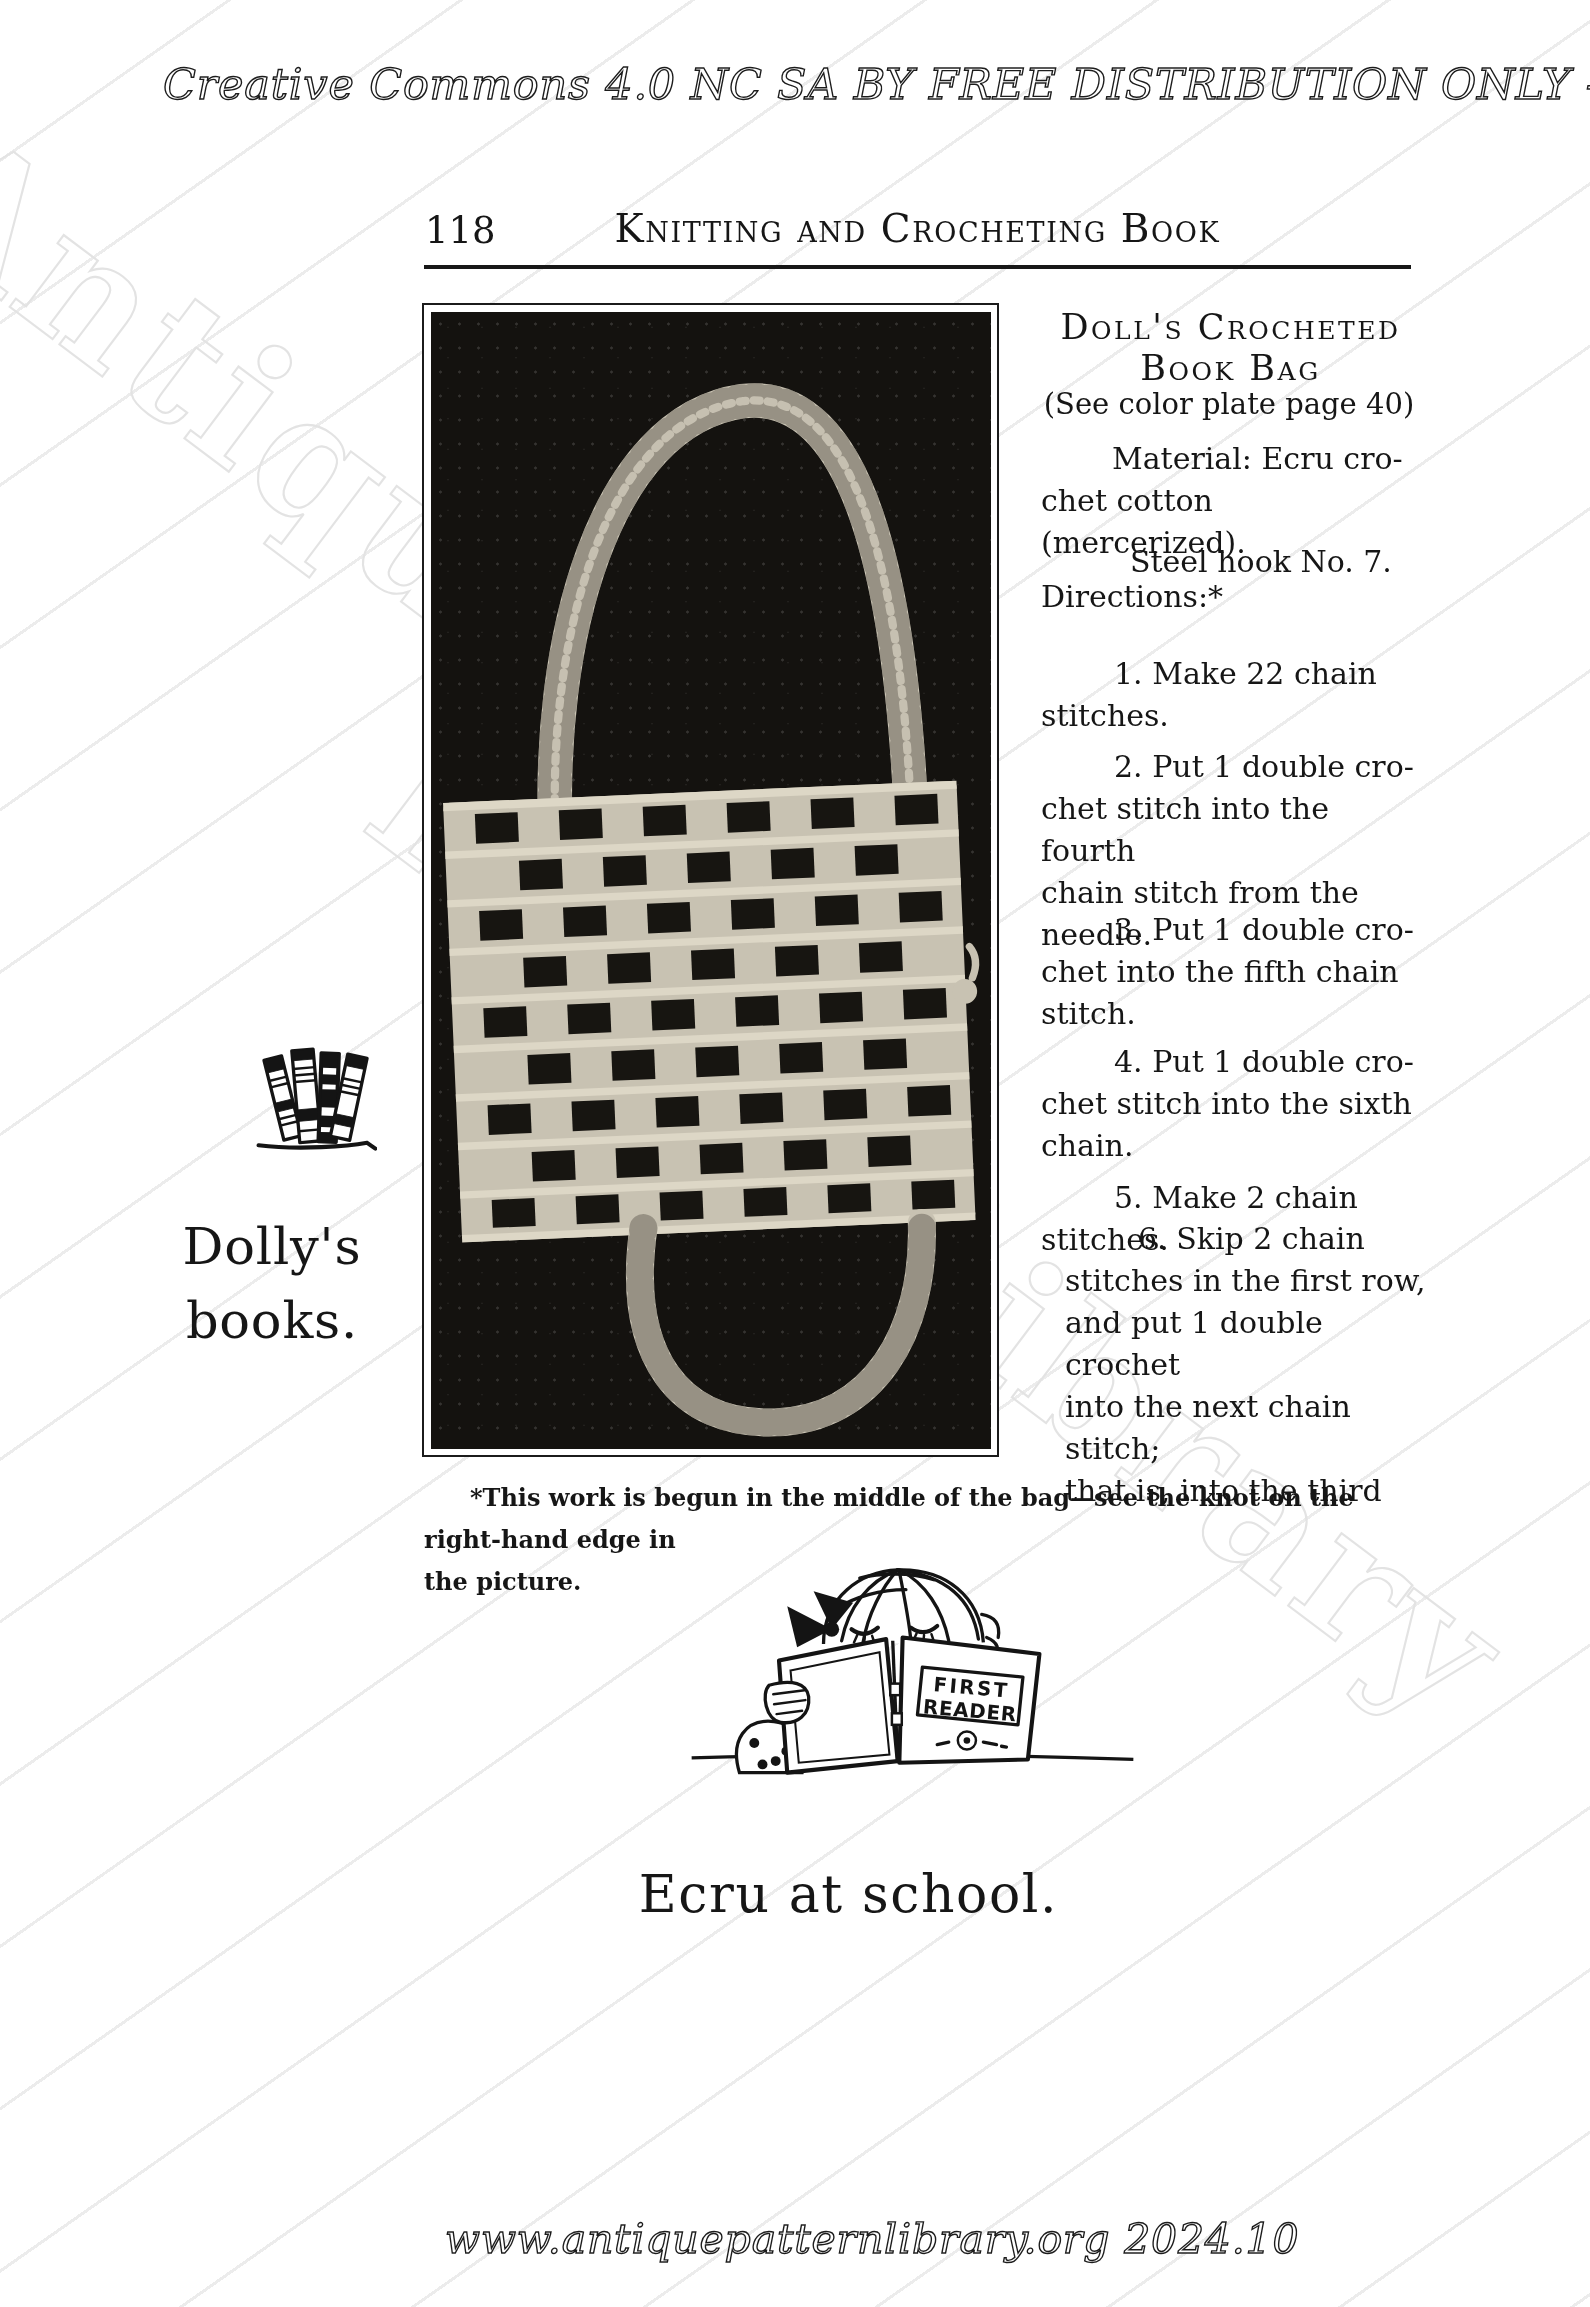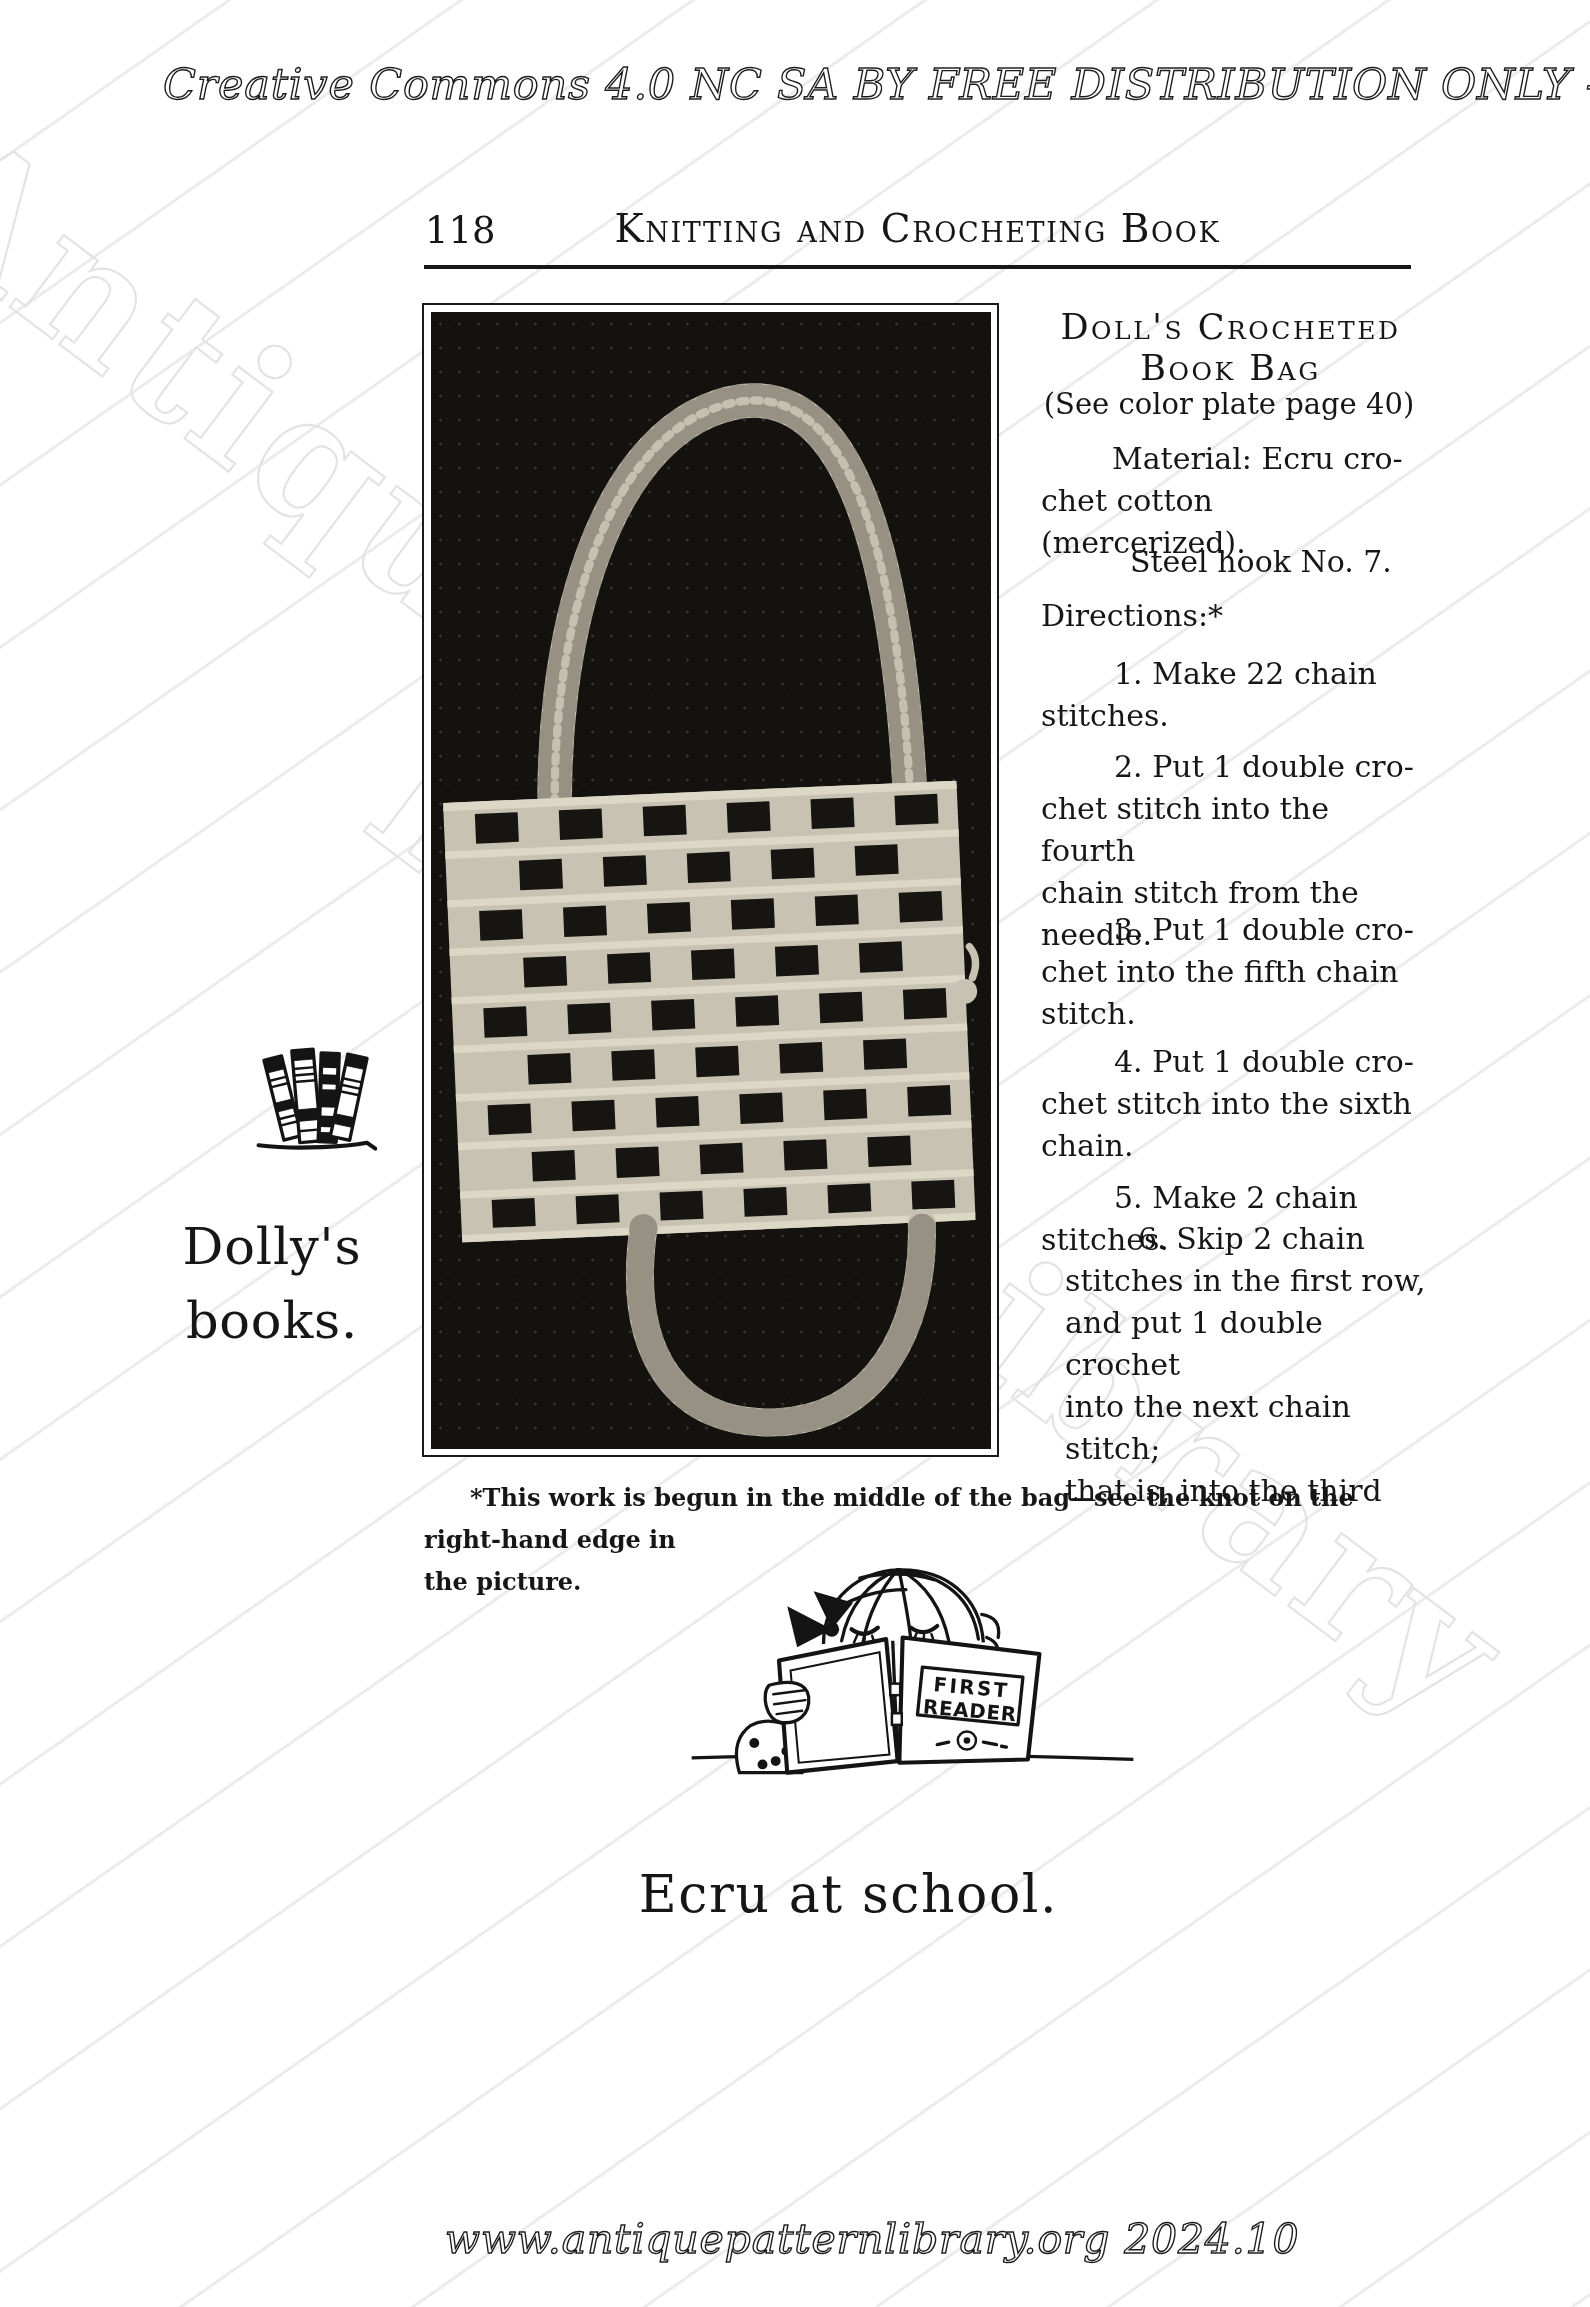--- a/index.html
+++ b/index.html
@@ -78,21 +78,21 @@
   .col{left:1041px;width:379px;}
   .pattern-title{
     top:307px;text-align:center;width:379px;
     font-variant:small-caps;
     font-size:35px;line-height:41px;letter-spacing:2.5px;
   }
   .see-note{top:387px;text-align:center;width:394px;left:1032px;font-size:29px;}
   .para{font-size:30px;line-height:42px;}
   .material{top:438px;text-indent:71px;}
   .hook{top:525px;text-indent:73px;}
-  .directions-label{top:595px;}
+  .directions-label{top:576px;}
   .step{text-indent:73px;margin:0;}
   #step-1{top:653px;}
   #step-2{top:746px;}
   #step-3{top:909px;}
   #step-4{top:1041px;}
   #step-5{top:1177px;}
   #step-6{top:1218px;margin-left:24px;}
   
   .footnote{
     left:424px;top:1477px;width:1001px;

